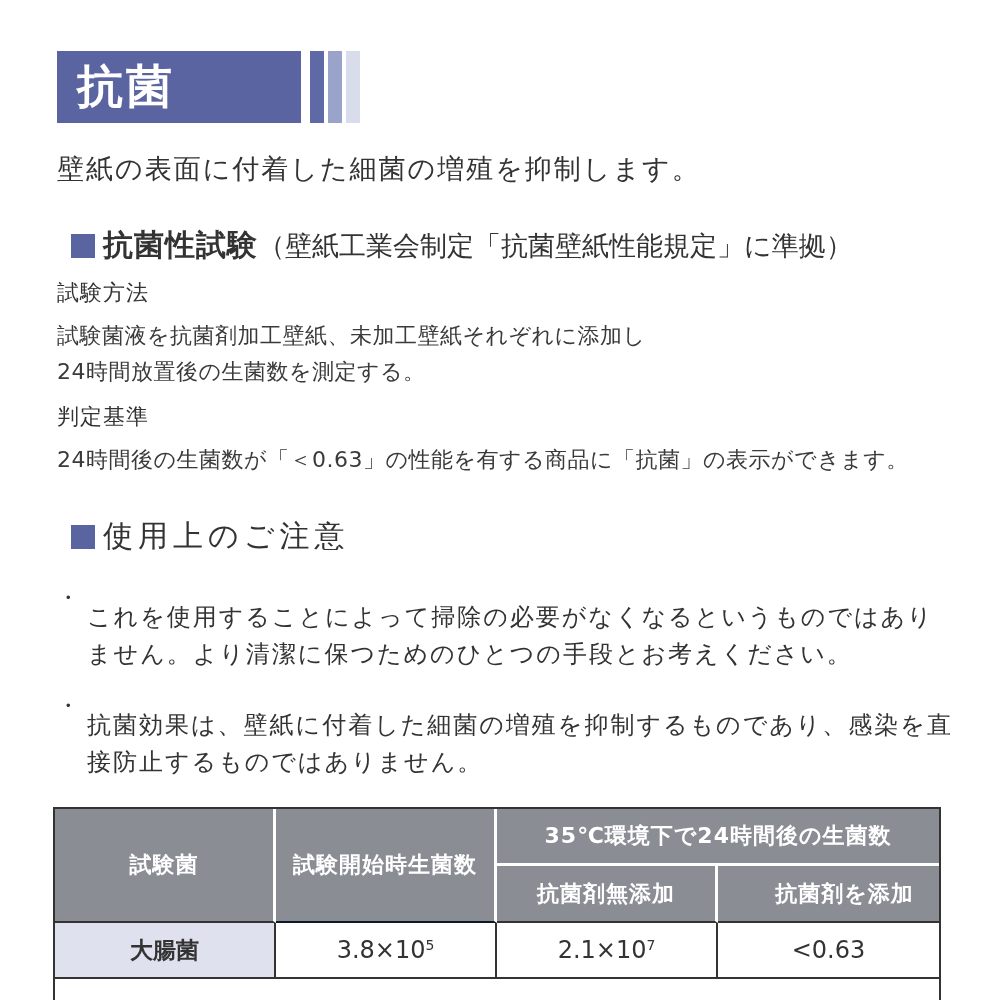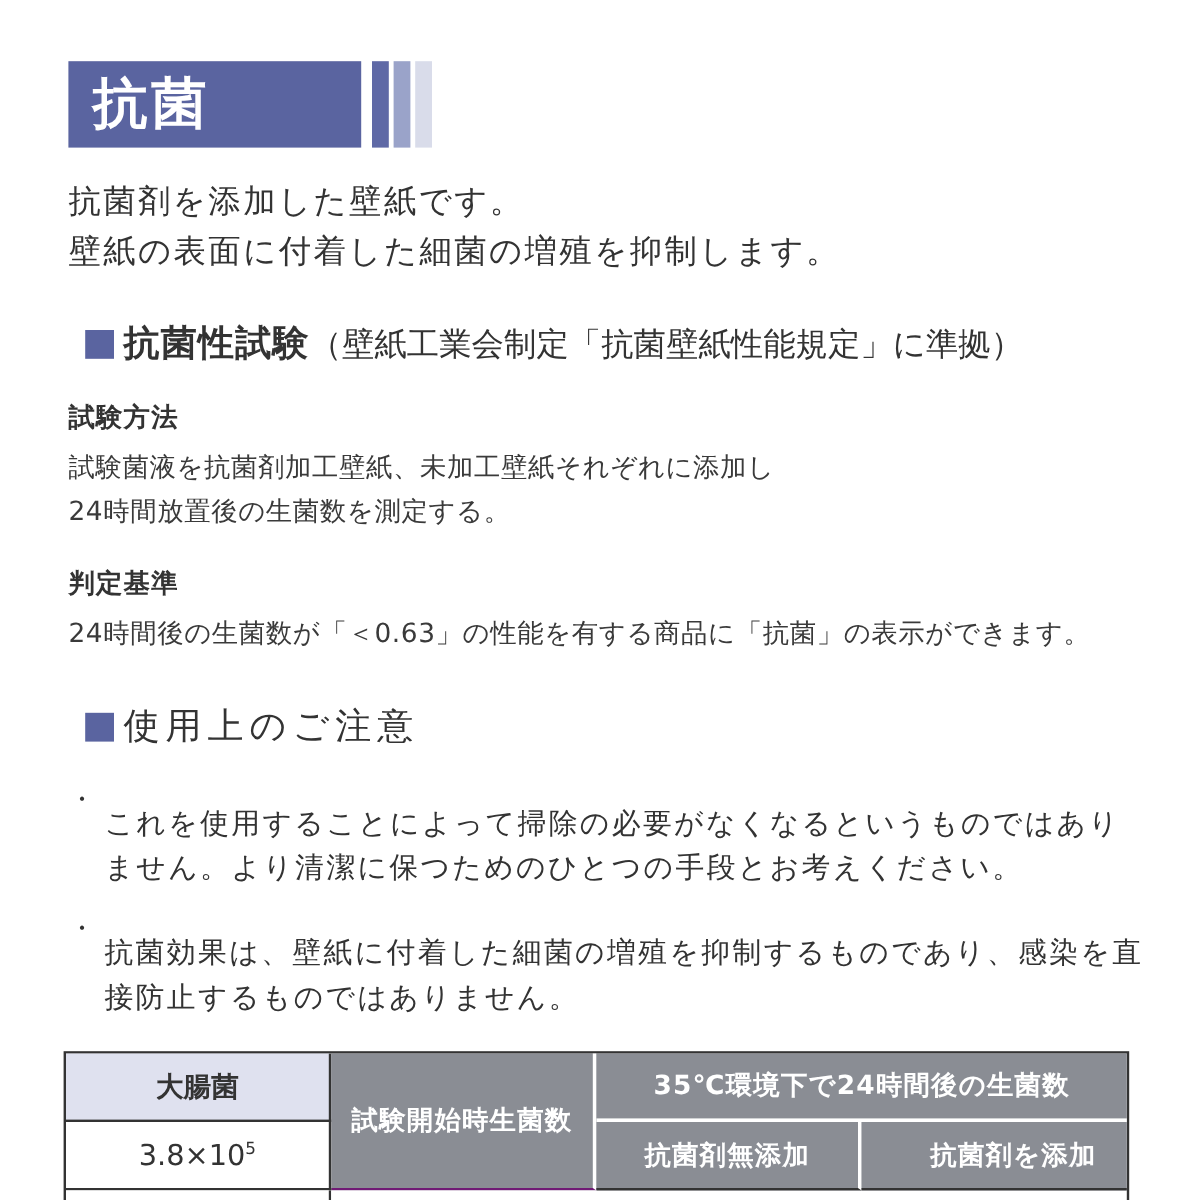--- a/index.html
+++ b/index.html
@@ -33,21 +33,21 @@
     width: 24px; height: 24px; background: #5a64a0;
     display: inline-block; flex: 0 0 auto; margin-right: 8px;
   }
   .s1-head { margin-top: 36px; }
   .s1-title { font-size: 30px; font-weight: bold; letter-spacing: 1px; }
   .s1-note { font-size: 27px; font-weight: normal; letter-spacing: 0px; }
   .s2-head { margin-top: 38px; }
   .s2-title { font-size: 30px; font-weight: normal; letter-spacing: 5px; }
 
   
-  .sub-label { font-size: 22px; font-weight: bold; letter-spacing: 1px; margin-top: 26px; }
+  .sub-label { font-size: 22px; font-weight: normal; letter-spacing: 1px; margin-top: 12px; }
   .sub-text { font-size: 22px; line-height: 36px; letter-spacing: 0.5px; margin-top: 10px; color: #3a3a3a; }
 
   
   .bullets { margin-top: 22px; }
   .bullet { display: flex; margin-top: 14px; }
   .bullet-marker { font-size: 22px; line-height: 37px; width: 30px; flex: 0 0 auto; }
   .bullet-text { font-size: 24px; line-height: 37px; letter-spacing: 2px; max-width: 880px; margin-top: 20px; }
 
   
   .table-wrap {
@@ -58,21 +58,21 @@
     display: grid;
     grid-template-columns: 221px 221px 221px 221px;
     grid-template-rows: 57px 57px 56px 56px;
   }
   .cell {
     display: flex; align-items: center; justify-content: center;
     text-align: center;
   }
   .hcell { background: #8a8d94; color: #ffffff; font-weight: bold; font-size: 22px; letter-spacing: 1px; }
   .h-col1 { grid-row: 1 / 3; grid-column: 1; border-right: 3px solid #ffffff; border-bottom: 2px solid #333; }
-  .h-col2 { grid-row: 1 / 3; grid-column: 2; border-right: 3px solid #ffffff; border-bottom: 2px solid #701a75; }
+  .h-col2 { grid-row: 1 / 3; grid-column: 2; border-right: 3px solid #ffffff; border-bottom: 2px solid #0f172a; }
   .h-col34 { grid-row: 1; grid-column: 3 / 5; border-bottom: 3px solid #ffffff; }
   .h-col3 { grid-row: 2; grid-column: 3; border-right: 3px solid #ffffff; border-bottom: 2px solid #333; }
   .h-col4 { grid-row: 2; grid-column: 4; border-bottom: 2px solid #333; padding-left: 32px; }
   .dcell { background: #ffffff; font-size: 24px; color: #333; }
   .label-cell { background: #dfe1ef; font-size: 23px; font-weight: bold; }
   .br { border-right: 2px solid #333; }
   .bb { border-bottom: 2px solid #333; }
   .dcell sup { font-size: 14px; line-height: 1; margin-top: -10px; }
 </style>
 </head>
@@ -83,21 +83,20 @@
   <div class="banner-row">
     <div class="banner-main">
       <span>抗菌</span>
     </div>
     <div class="stripe stripe-1"></div>
     <div class="stripe stripe-2"></div>
     <div class="stripe stripe-3"></div>
   </div>
 
   <div class="intro">
-    <div>抗菌剤を添加した壁紙です。</div>
     <div>壁紙の表面に付着した細菌の増殖を抑制します。</div>
   </div>
 
   <div class="section-head s1-head">
     <span class="sq"></span>
     <span class="s1-title">抗菌性試験</span>
     <span class="s1-note">（壁紙工業会制定「抗菌壁紙性能規定」に準拠）</span>
   </div>
 
   <div class="sub-label">試験方法</div>
@@ -122,20 +121,21 @@
       <span class="bullet-text">これを使用することによって掃除の必要がなくなるというものではありません。より清潔に保つためのひとつの手段とお考えください。</span>
     </div>
     <div class="bullet">
       <span class="bullet-marker">・</span>
       <span class="bullet-text">抗菌効果は、壁紙に付着した細菌の増殖を抑制するものであり、感染を直接防止するものではありません。</span>
     </div>
   </div>
 
   <div class="table-wrap">
     <div class="grid">
+      <div class="cell hcell h-col1">試験菌</div>
       <div class="cell hcell h-col2">試験開始時生菌数</div>
       <div class="cell hcell h-col34">35℃環境下で24時間後の生菌数</div>
       <div class="cell hcell h-col3">抗菌剤無添加</div>
       <div class="cell hcell h-col4">抗菌剤を添加</div>
 
       <div class="cell dcell label-cell br bb">大腸菌</div>
       <div class="cell dcell br bb">
         <span>3.8×10</span>
           <sup>5</sup>
       </div>

